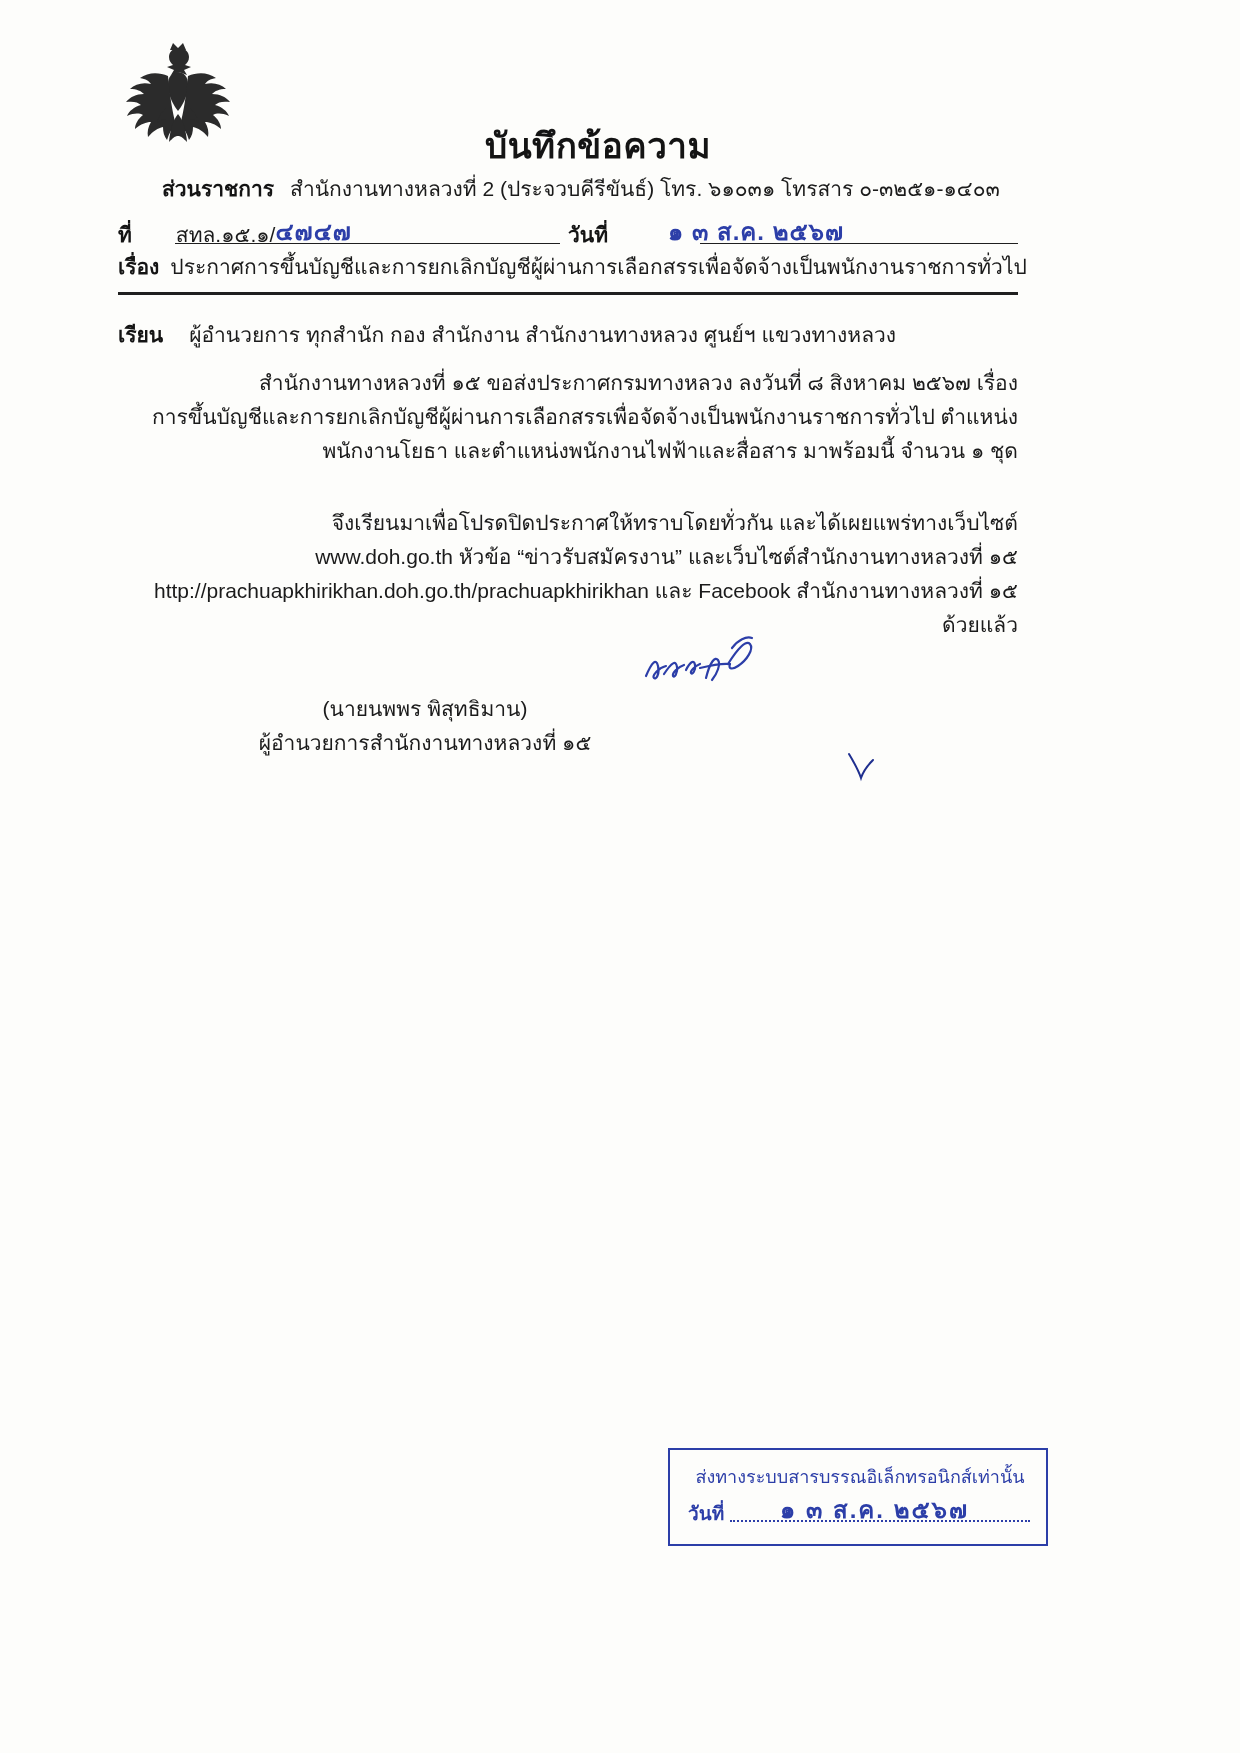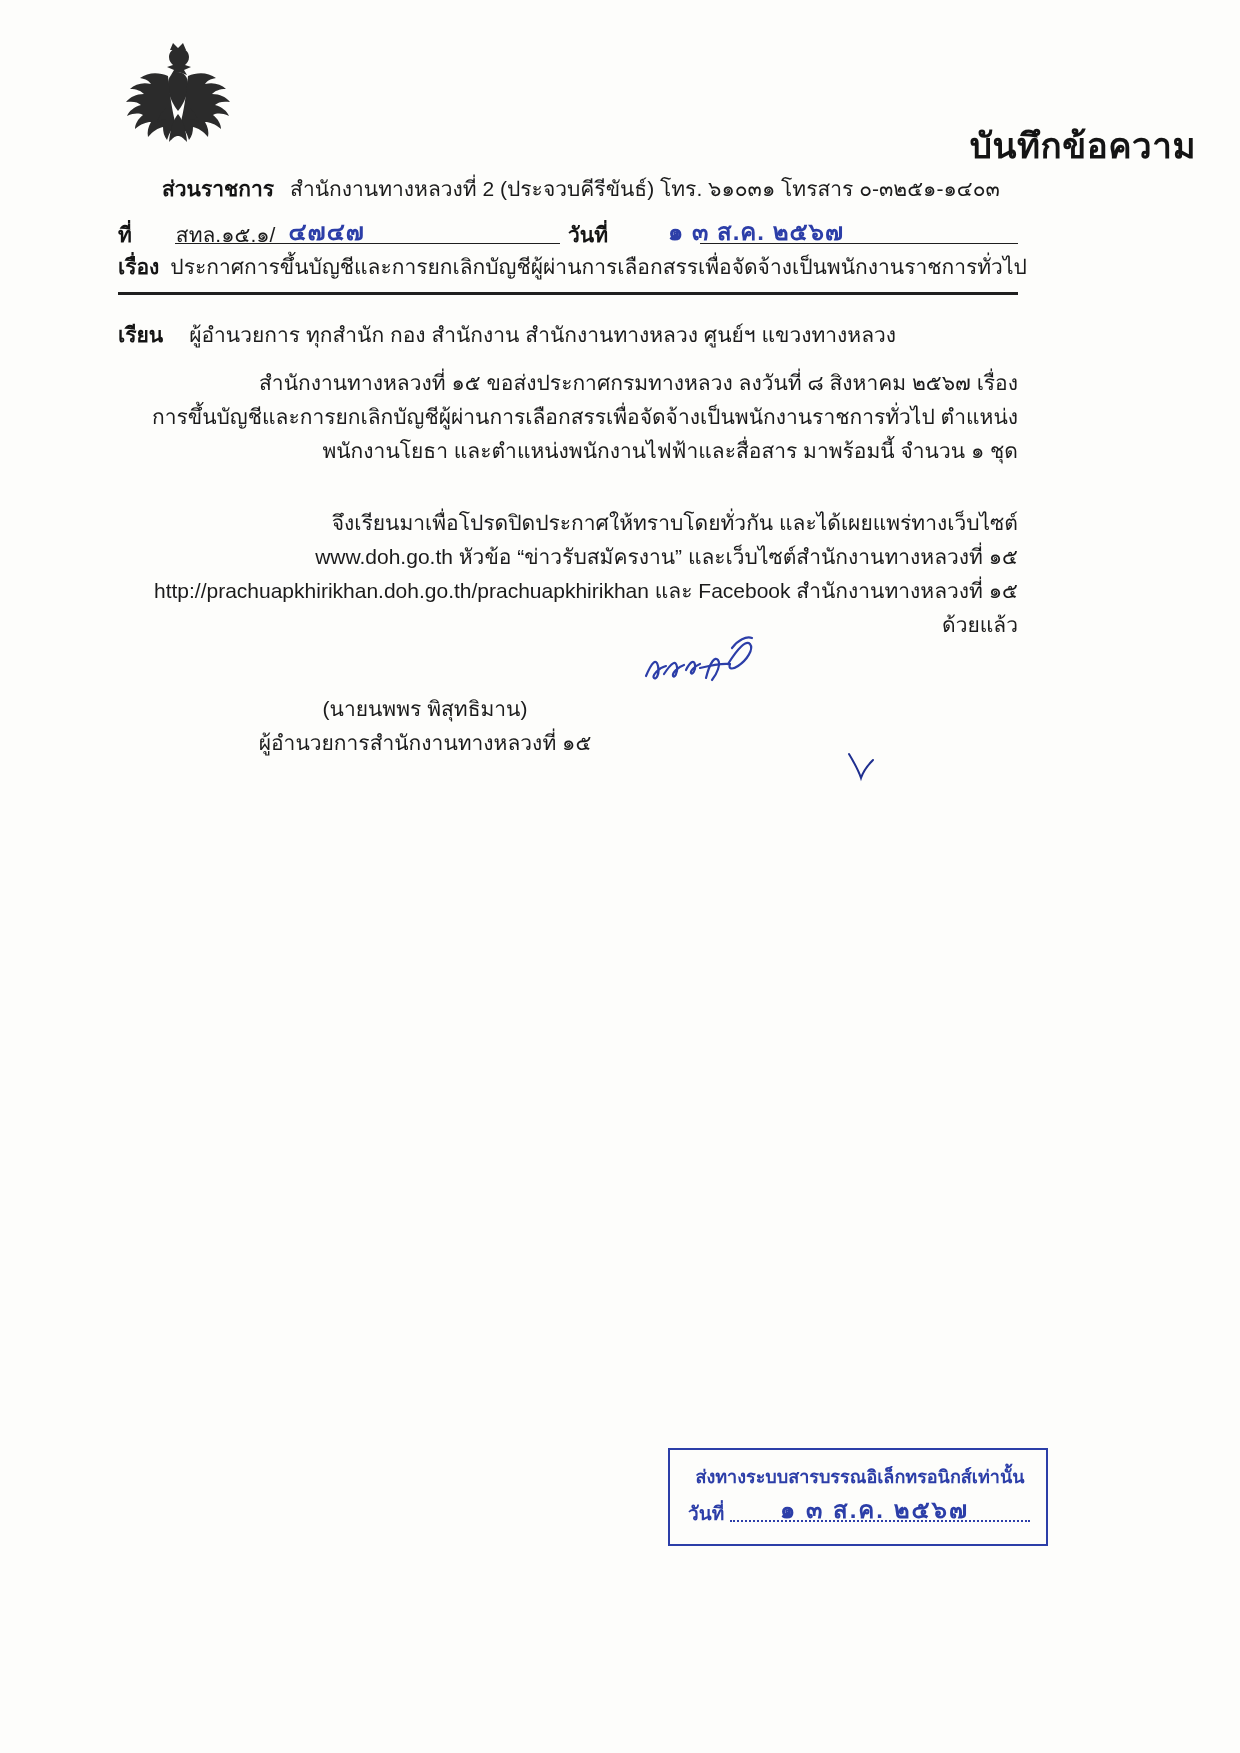--- a/index.html
+++ b/index.html
@@ -31,21 +31,21 @@
     height: 112px;
   }
   .emblem svg { display: block; width: 112px; height: 112px; }
 
   
   .doc-title {
     position: absolute;
     left: 0;
     top: 118px;
     width: 1196px;
-    text-align: right;
+    text-align: center;
     font-size: 35px;
     font-weight: bold;
     letter-spacing: 0.5px;
     color: #141414;
   }
 
   
   .field-row {
     position: absolute;
     display: flex;
@@ -68,21 +68,21 @@
     font-weight: bold;
     letter-spacing: 1px;
     white-space: nowrap;
   }
 
   #row-division { left: 118px; top: 172px; margin-left: 44px; }
   #row-division .lbl { margin-right: 16px; }
 
   #row-number { left: 118px; top: 212px; }
   #row-number .lbl { margin-right: 44px; }
-  #row-number .val { margin-right: 13px; }
+  #row-number .val { margin-right: 0; }
 
   #row-date { left: 568px; top: 212px; }
   #row-date .lbl { margin-right: 60px; }
 
   #row-subject { left: 118px; top: 250px; }
   #row-subject .lbl { margin-right: 11px; }
 
   
   .rule {
     position: absolute;
@@ -149,21 +149,21 @@
     box-sizing: border-box;
   }
   .stamp-title {
     position: absolute;
     left: 0;
     top: 12px;
     width: 380px;
     text-align: center;
     color: #2c3ea8;
     font-size: 18px;
-    font-weight: bold;
+    font-weight: normal;
   }
   .stamp-date-row {
     position: absolute;
     left: 18px;
     top: 48px;
     display: flex;
     align-items: flex-end;
     width: 344px;
   }
   .stamp-date-lbl {

